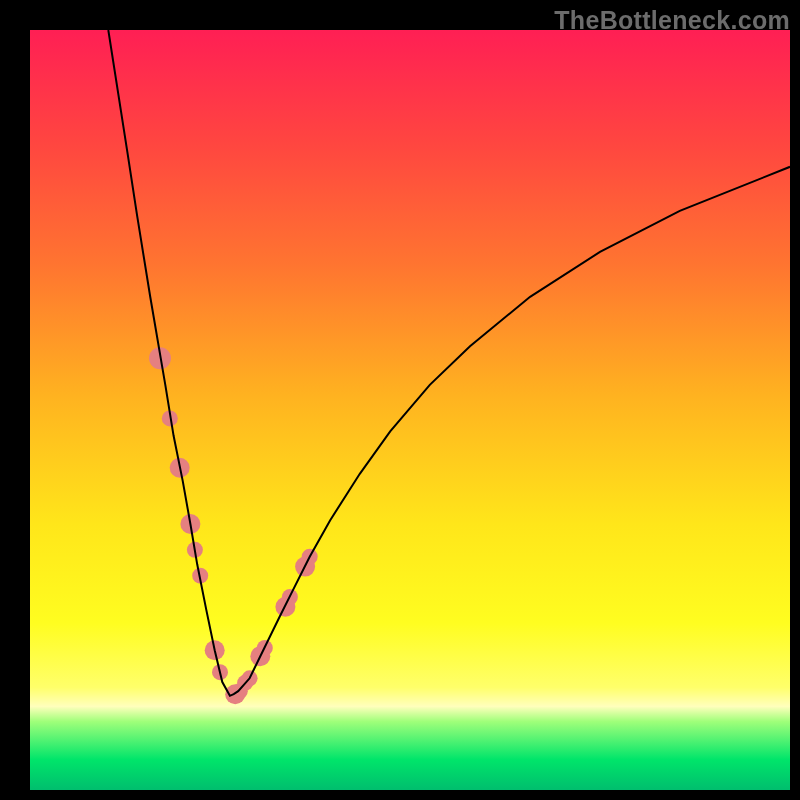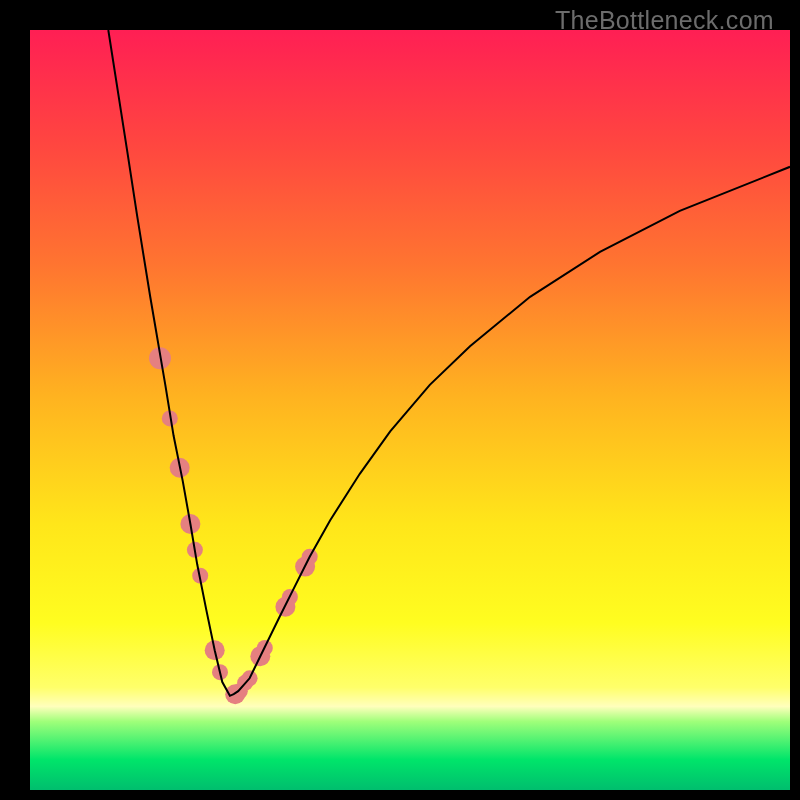--- a/index.html
+++ b/index.html
@@ -12,24 +12,24 @@
   }
   .frame {
     position: relative;
     width: 800px;
     height: 800px;
     background: #000;
   }
   .watermark {
     position: absolute;
     top: 6px;
-    right: 26px;
+    right: 10px;
     color: #6c6c6c;
     font-size: 25px;
-    font-weight: 400;
+    font-weight: 700;
     letter-spacing: 0.3px;
     z-index: 10;
   }
   .plot-area {
     position: absolute;
     left: 30px;
     top: 30px;
     width: 760px;
     height: 760px;
     background: linear-gradient(to bottom,

